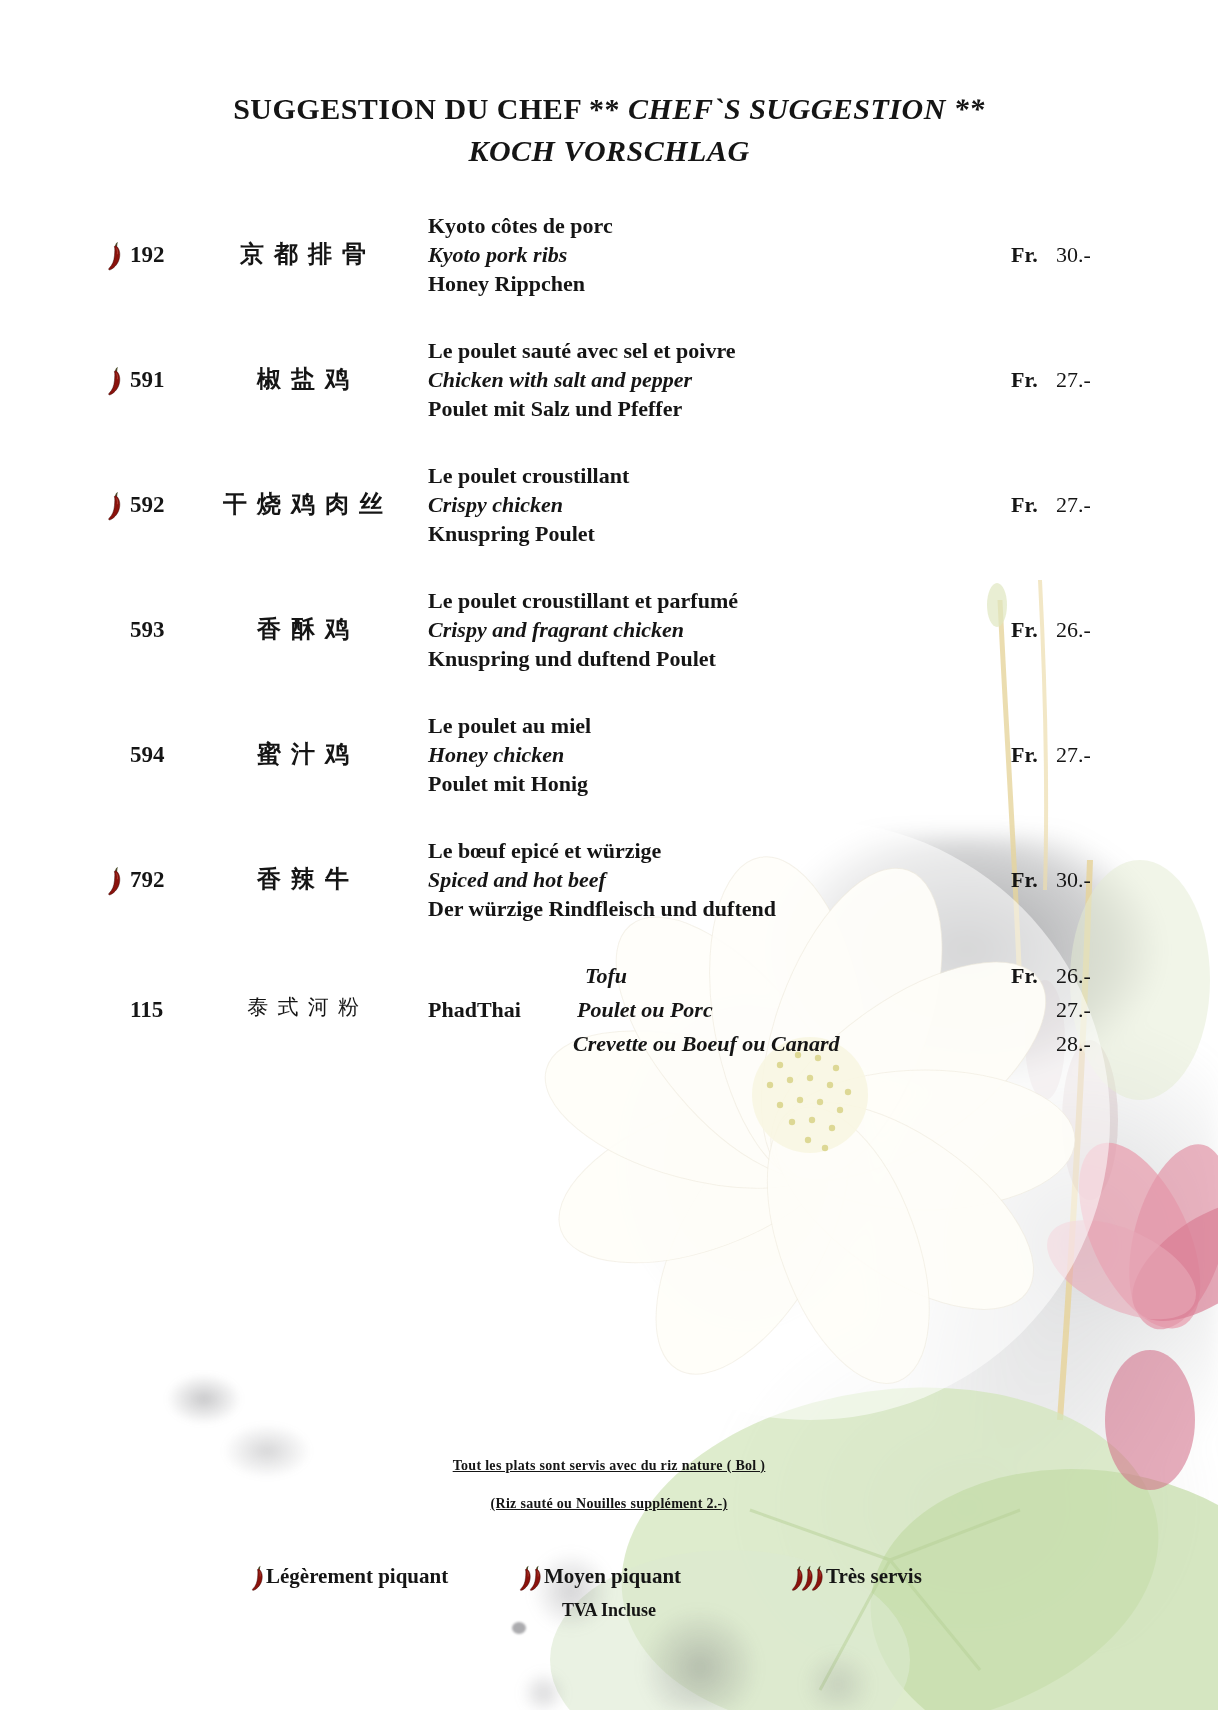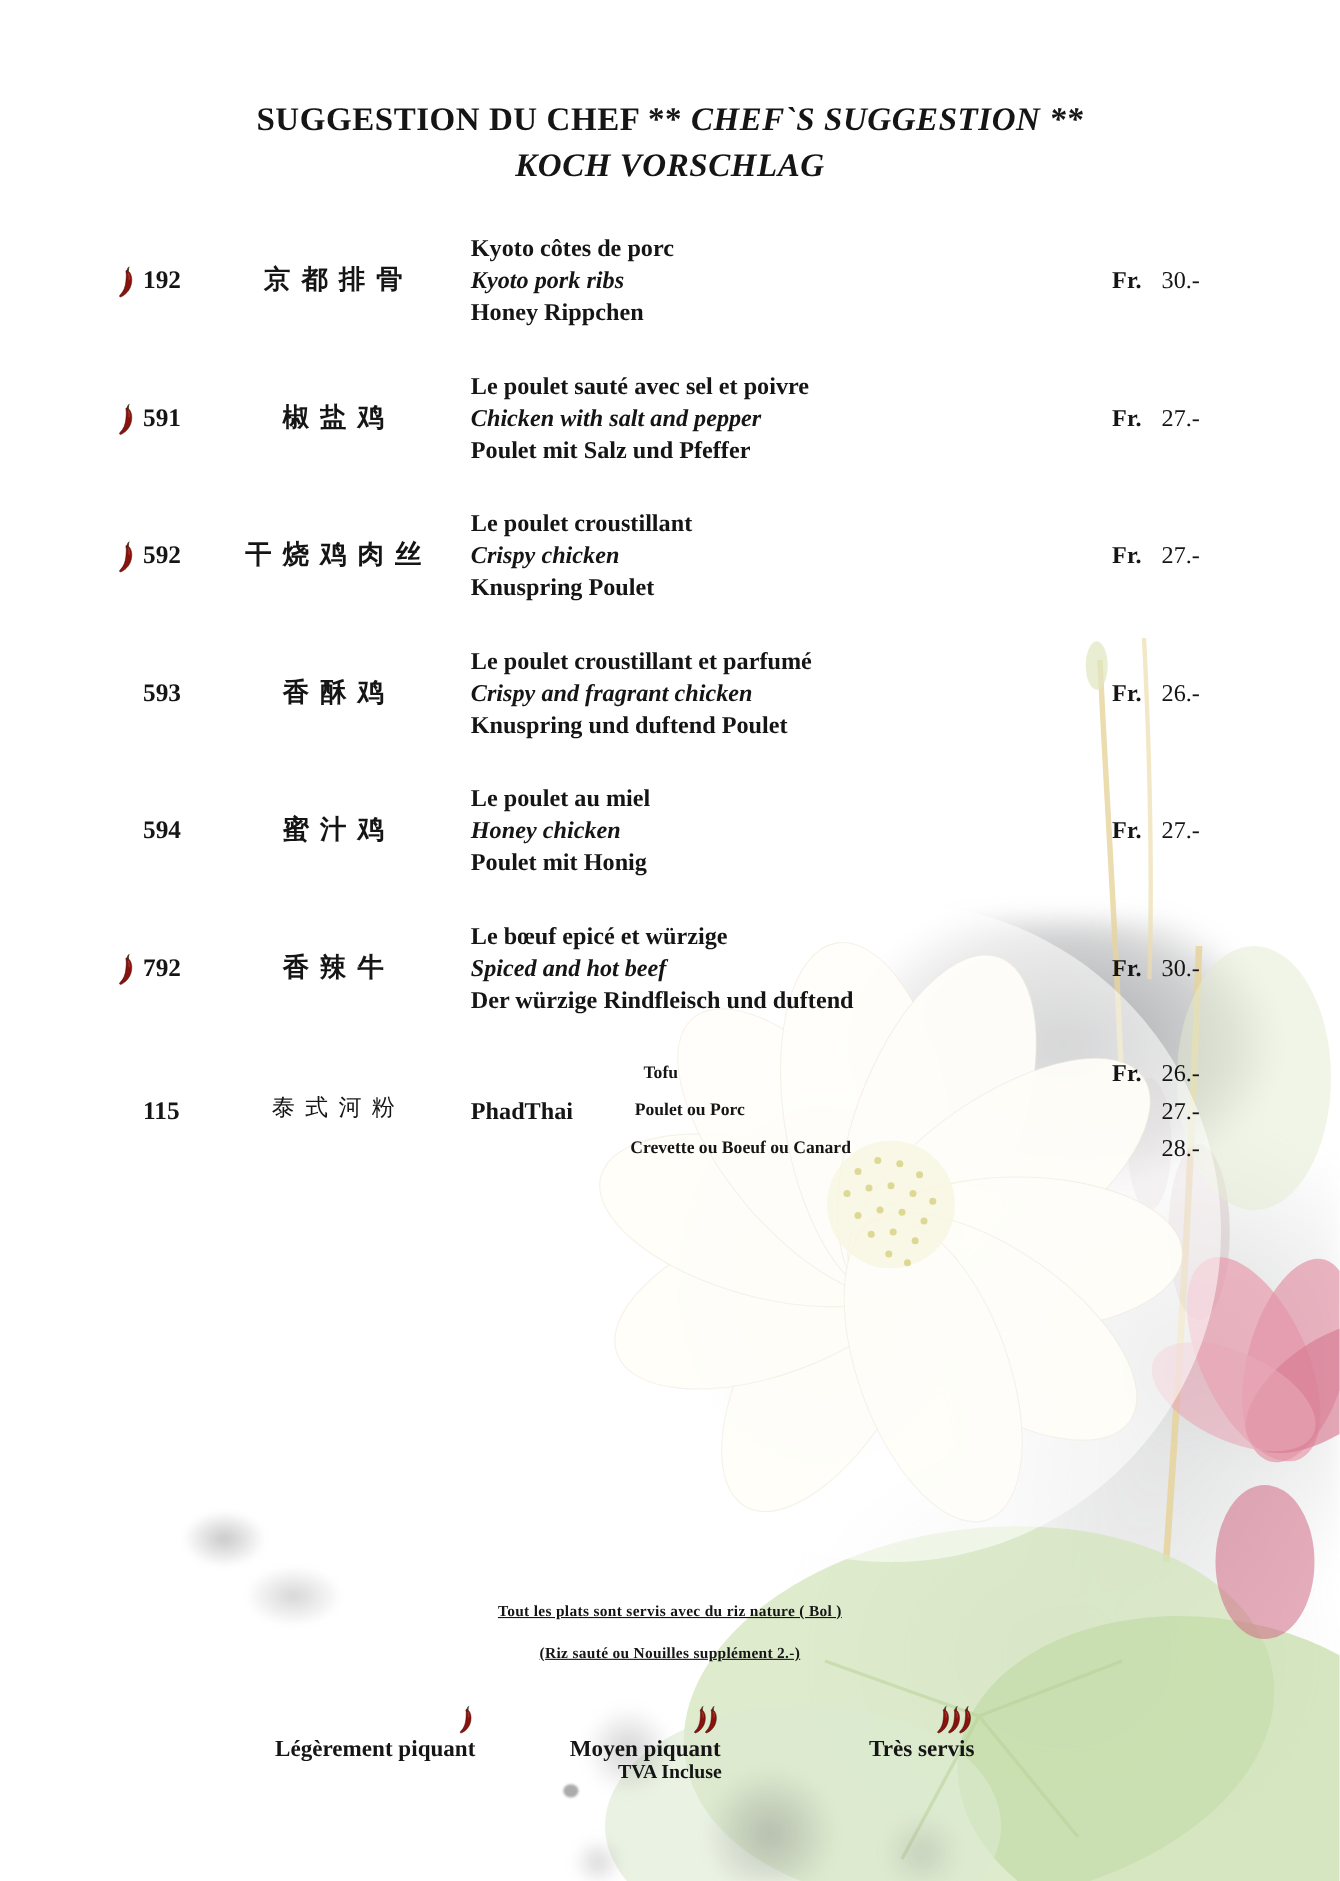--- a/index.html
+++ b/index.html
@@ -44,26 +44,26 @@
   .l-en{font-style:italic;}
   .frlab{position:absolute;left:1011px;font-size:22px;font-weight:bold;line-height:29px;}
   .price{position:absolute;left:1056px;font-size:22px;font-weight:normal;line-height:29px;}
   .item .frlab,.item .price{top:29px;}
 
   .phad{position:absolute;top:955px;left:0;width:100%;height:112px;}
   .phad .num{position:absolute;left:130px;top:40px;line-height:29px;font-size:23px;font-weight:bold;}
   .phad .zh{position:absolute;left:188px;top:38px;width:232px;text-align:center;
     font-size:21px;font-weight:normal;letter-spacing:2px;white-space:nowrap;}
   .phad .dishname{position:absolute;left:428px;top:40px;line-height:29px;font-size:22px;font-weight:bold;}
-  .variant{position:absolute;font-size:16px;font-weight:bold;line-height:29px;white-space:nowrap;}
+  .variant{position:absolute;font-size:22px;font-weight:bold;font-style:italic;line-height:29px;white-space:nowrap;}
 
   .note{position:absolute;left:0;width:100%;text-align:center;font-size:14px;font-weight:bold;
     text-decoration:underline;letter-spacing:.3px;}
 
-  .legend-group{position:absolute;top:1550px;height:42px;display:flex;align-items:flex-end;flex-direction:column;}
+  .legend-group{position:absolute;top:1550px;height:42px;display:flex;align-items:flex-end;}
   .lg-chilis{display:flex;align-items:flex-end;}
   .lg-chilis svg + svg{margin-left:-6px;}
   .legend-label{font-size:21px;font-weight:bold;white-space:nowrap;padding-bottom:3px;}
   .tva{position:absolute;left:0;top:1600px;width:100%;text-align:center;font-size:18px;font-weight:bold;}
 </style>
 </head>
 <body>
 
 <div class="page">
 

